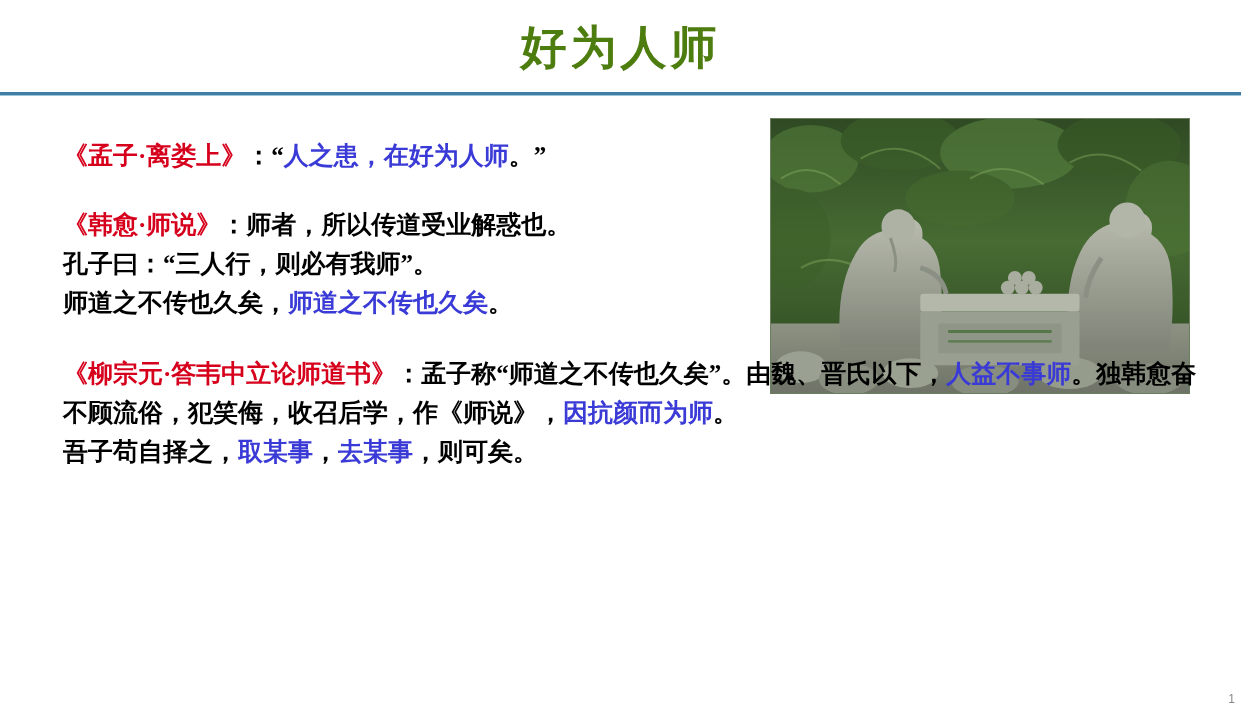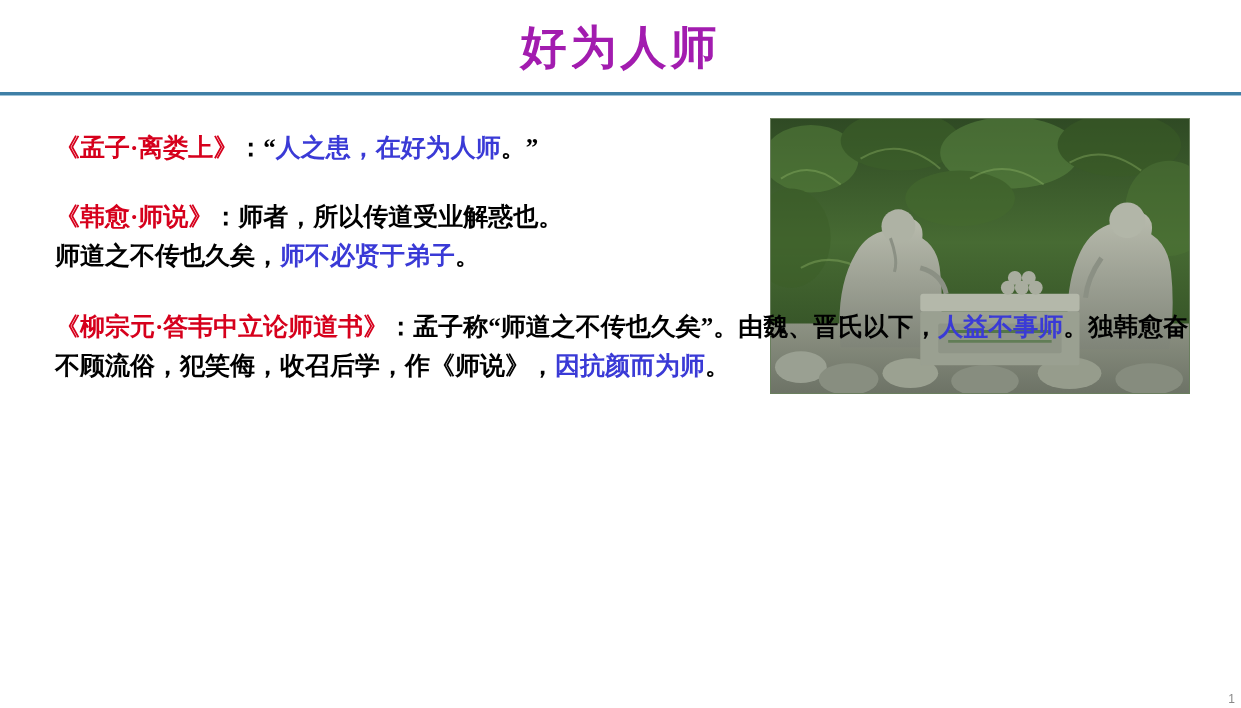--- a/index.html
+++ b/index.html
@@ -19,21 +19,21 @@
     width: 1241px;
     height: 708px;
     box-sizing: border-box;
   }
   .title {
     text-align: center;
     font-family: "DejaVu Sans", "Liberation Sans", sans-serif;
     font-weight: bold;
     font-size: 46px;
     letter-spacing: 4px;
-    color: #a21caf;
+    color: #4d7c0f;
     padding-top: 22px;
     line-height: 1.1;
   }
   .title-rule {
     position: absolute;
     left: 0;
     right: 0;
     top: 92px;
     height: 3px;
     background: #3f7fa6;
@@ -52,21 +52,21 @@
     left: 55px;
     top: 128px;
     width: 1150px;
   }
   .para {
     font-size: 25px;
     line-height: 39px;
     color: #000000;
     font-family: "Liberation Serif", "DejaVu Serif", serif;
     font-weight: 600;
-    margin: 0;
+    margin: 8px;
   }
   .block1 { width: 700px; }
   .block2 { width: 700px; margin-top: 30px; }
   .block3 { width: 1150px; margin-top: 32px; }
   .red {
     color: #d6001c;
   }
   .blue {
     color: #3a3ad6;
   }
@@ -174,21 +174,23 @@
       </g>
     </svg>
   </div>
 
   <div class="content">
     <p class="para block1">
         <span class="line"><span class="red">《</span><span class="red">孟子·离娄上</span><span class="red">》</span><span>：“</span><span class="blue">人之患，在好为人师</span><span>。”</span></span>
       </p>
     <p class="para block2">
         <span class="line"><span class="red">《</span><span class="red">韩愈·师说</span><span class="red">》</span><span>：师者，所以传道受业解惑也。</span></span>
-        <span class="line"><span>师道之不传也久矣，</span><span class="blue">师不必贤于弟子</span><span>。</span></span>
+        <span class="line"><span>孔子曰：“三人行，则必有我师”。</span></span>
+        <span class="line"><span>师道之不传也久矣，</span><span class="blue">师道之不传也久矣</span><span>。</span></span>
       </p>
     <p class="para block3">
         <span class="line"><span class="red">《</span><span class="red">柳宗元·答韦中立论师道书</span><span class="red">》</span><span>：孟子称“师道之不传也久矣”。由魏、晋氏以下，</span><span class="blue">人益不事师</span><span>。独韩愈奋不顾流俗，犯笑侮，收召后学，作《师说》，</span><span class="blue">因抗颜而为师</span><span>。</span></span>
+        <span class="line"><span>吾子苟自择之，</span><span class="blue">取某事</span><span>，</span><span class="blue">去某事</span><span>，则可矣。</span></span>
       </p>
   </div>
 
   <div class="page-num">1</div>
 </div>
 
 </body></html>

